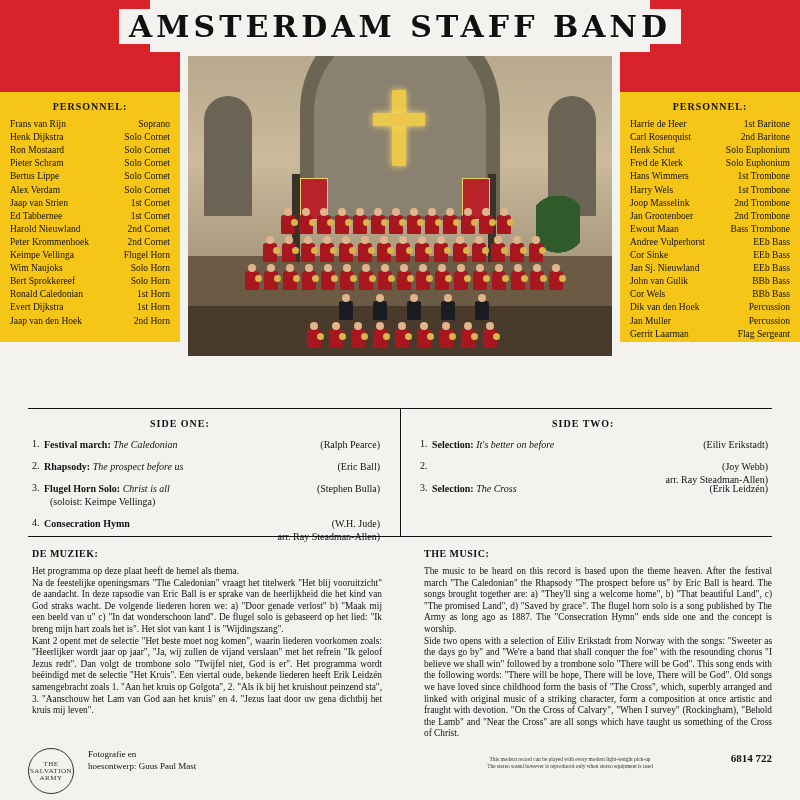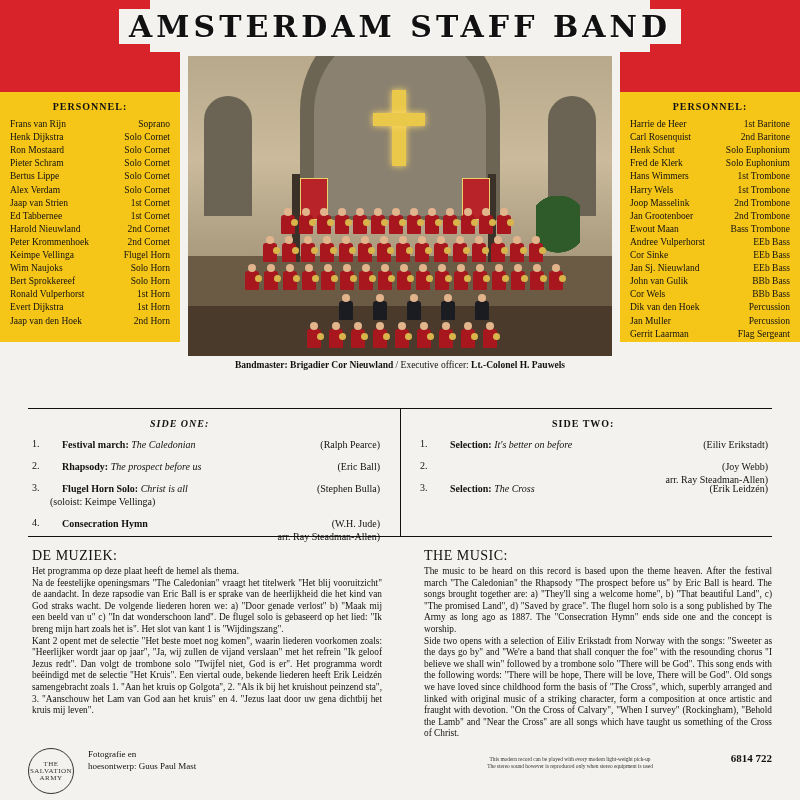--- a/index.html
+++ b/index.html
@@ -70,29 +70,29 @@
 
   
   .hr{position:absolute;height:1px;background:#111;}
   .vr{position:absolute;width:1px;background:#111;}
 
   
   .side-head{position:absolute;font-weight:bold;font-size:10px;letter-spacing:1px;}
   .tracks{position:absolute;font-size:10px;}
   .track{position:relative;margin-bottom:9px;min-height:13px;}
   .track .num{position:absolute;left:0;top:0;width:16px;}
-  .track .ttl{margin-left:30px;padding-right:60px;line-height:13px;}
+  .track .ttl{margin-left:12px;padding-right:60px;line-height:13px;}
   .track .ttl b{font-weight:bold;}
   .track .ttl i{font-style:italic;}
   .track .cr{position:absolute;right:0;top:0;text-align:right;line-height:13px;white-space:nowrap;}
   .track .cr2{position:absolute;right:0;top:13px;text-align:right;line-height:13px;white-space:nowrap;}
   .track .sub{margin-left:18px;line-height:13px;}
 
   
-  .notes-head{position:absolute;font-weight:normal;font-size:14px;letter-spacing:.5px;}
+  .notes-head{position:absolute;font-weight:bold;font-size:10px;letter-spacing:.5px;}
   .notes{position:absolute;font-size:9.3px;line-height:11.6px;text-align:justify;}
   .notes p{margin:0;}
 
   
   .footer-left{position:absolute;left:88px;top:748px;font-size:9px;line-height:12px;}
   .logo{position:absolute;left:28px;top:748px;width:44px;height:44px;border-radius:50%;border:1.5px solid #333;
         display:flex;align-items:center;justify-content:center;font-size:7px;color:#333;letter-spacing:.5px;}
   .catno{position:absolute;right:28px;top:752px;font-size:11px;font-weight:bold;}
   .fineprint{position:absolute;left:420px;top:756px;width:300px;font-size:5.4px;line-height:7px;text-align:center;color:#333;}
 </style>
@@ -160,21 +160,21 @@
       </div>
     <div class="prow">
         <span class="nm">Wim Naujoks</span>
         <span class="rl">Solo Horn</span>
       </div>
     <div class="prow">
         <span class="nm">Bert Sprokkereef</span>
         <span class="rl">Solo Horn</span>
       </div>
     <div class="prow">
-        <span class="nm">Ronald Vulperhorst</span>
+        <span class="nm">Ronald Caledonian</span>
         <span class="rl">1st Horn</span>
       </div>
     <div class="prow">
         <span class="nm">Evert Dijkstra</span>
         <span class="rl">1st Horn</span>
       </div>
     <div class="prow">
         <span class="nm">Jaap van den Hoek</span>
         <span class="rl">2nd Horn</span>
       </div>
@@ -563,33 +563,26 @@
           <div class="horn"></div>
         </div>
         <div class="player" style="left: 294px;">
           <div class="body"></div>
           <div class="head"></div>
           <div class="horn"></div>
         </div>
       </div>
   </div>
 
-  <div class="caption">
-    <span>Bandmaster:</span>
-    <span>Brigadier Cor Nieuwland</span>
-    <span class="light">/</span>
-    <span class="light">Executive officer:</span>
-    <span>Lt.-Colonel H. Pauwels</span>
-  </div>
 
   <div class="hr" style="left:28px;top:408px;width:744px;"></div>
   <div class="hr" style="left:28px;top:536px;width:744px;"></div>
   <div class="vr" style="left:400px;top:408px;height:128px;"></div>
 
-  <div class="side-head" style="left:150px;top:418px;font-style:italic;">SIDE ONE:</div>
+  <div class="side-head" style="left:150px;top:418px;">SIDE ONE:</div>
   <div class="tracks" style="left:32px;top:438px;width:348px;">
     <div class="track">
       <span class="num">1.</span>
       <div class="ttl"><b>Festival march:</b> <i>The Caledonian</i></div>
       <span class="cr">(Ralph Pearce)</span>
     </div>
     <div class="track">
       <span class="num">2.</span>
       <div class="ttl"><b>Rhapsody:</b> <i>The prospect before us</i></div>
       <span class="cr">(Eric Ball)</span>

